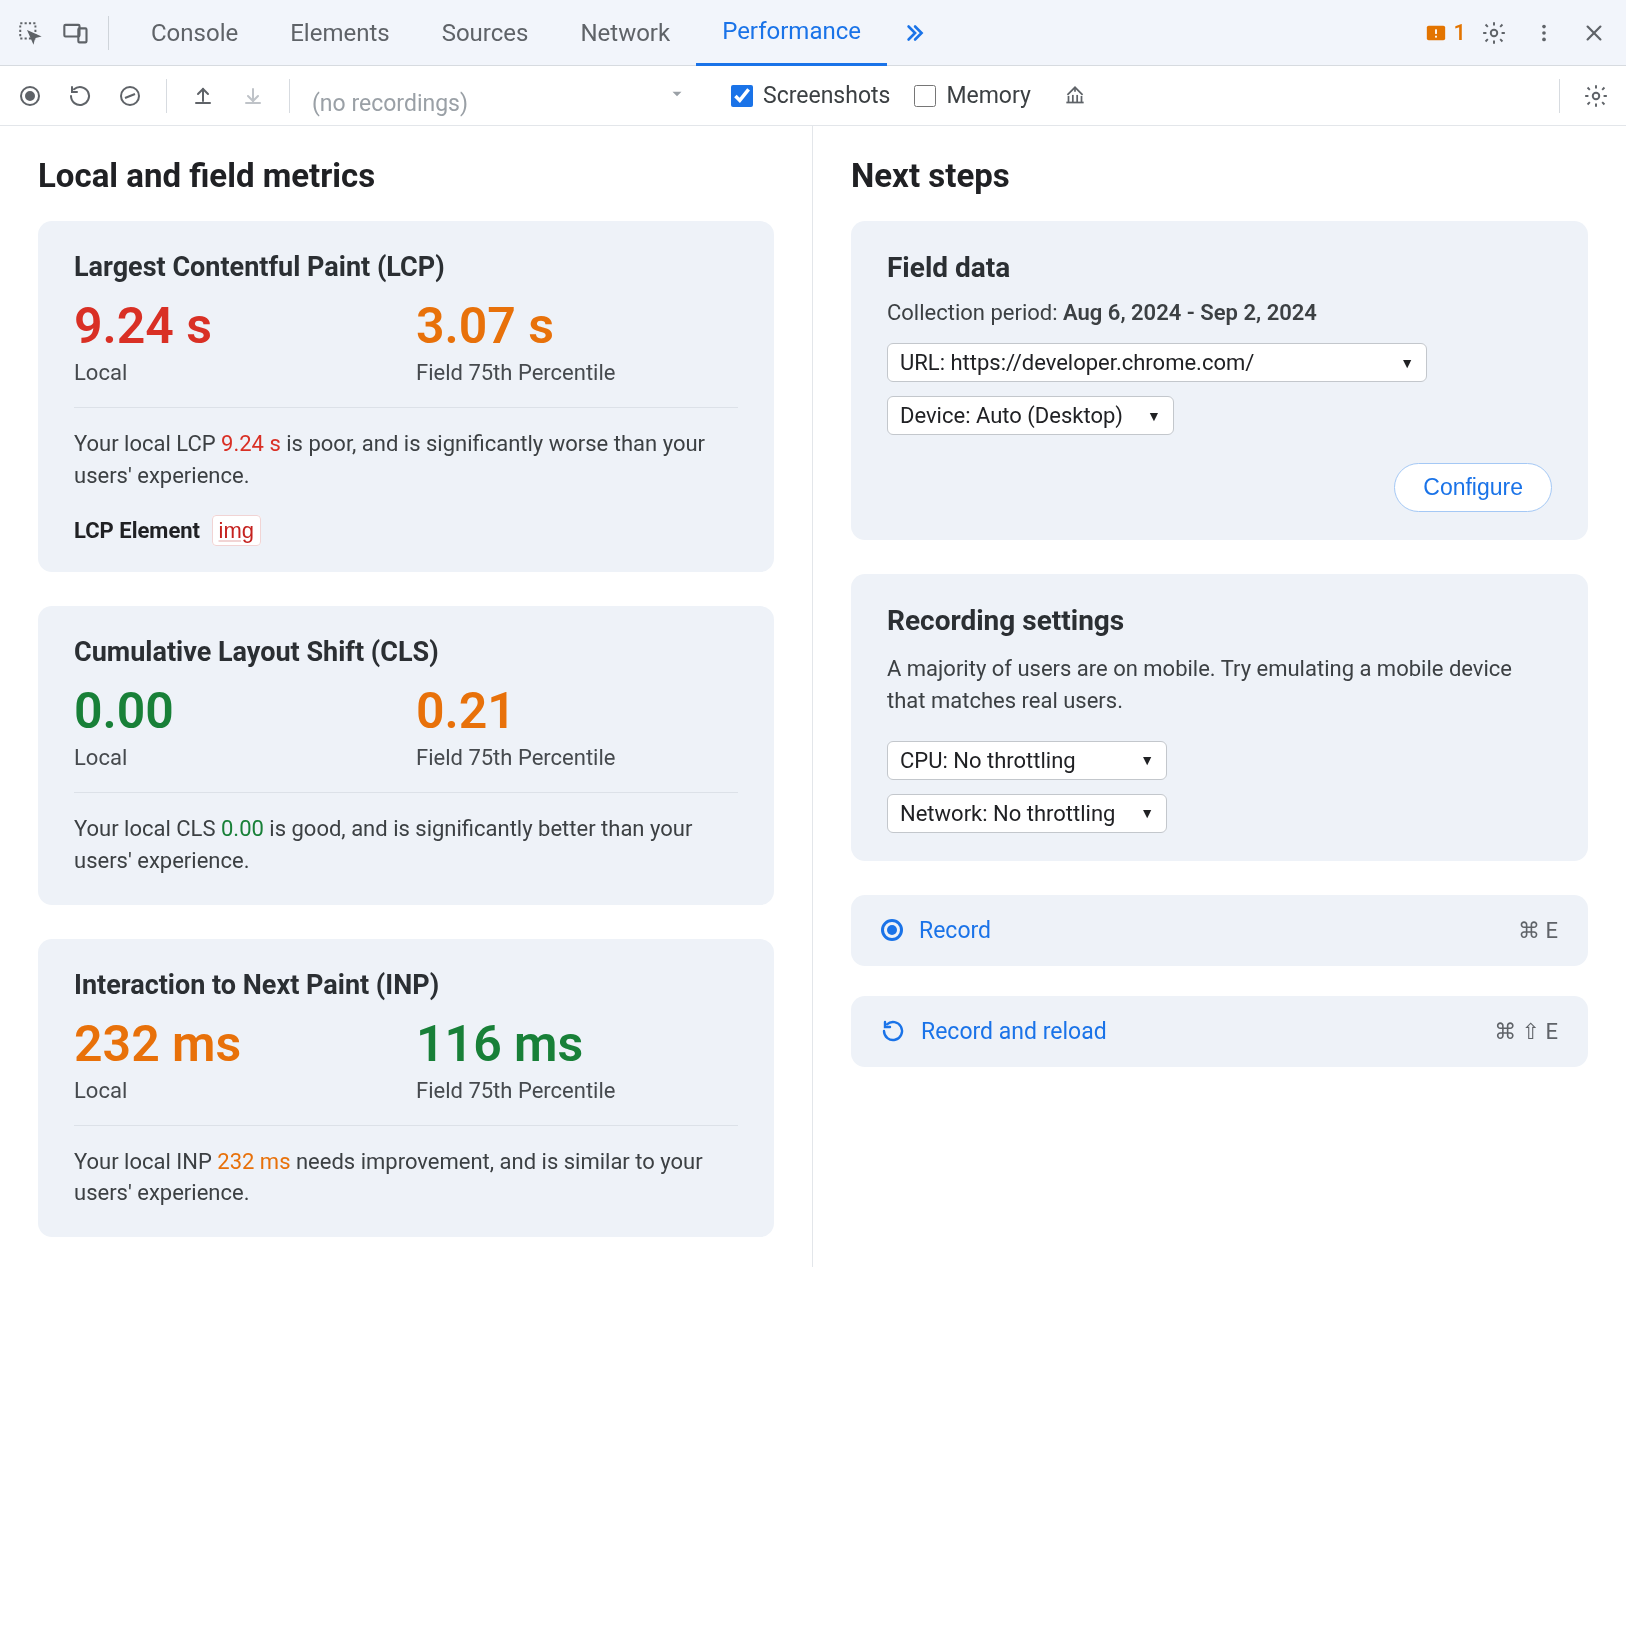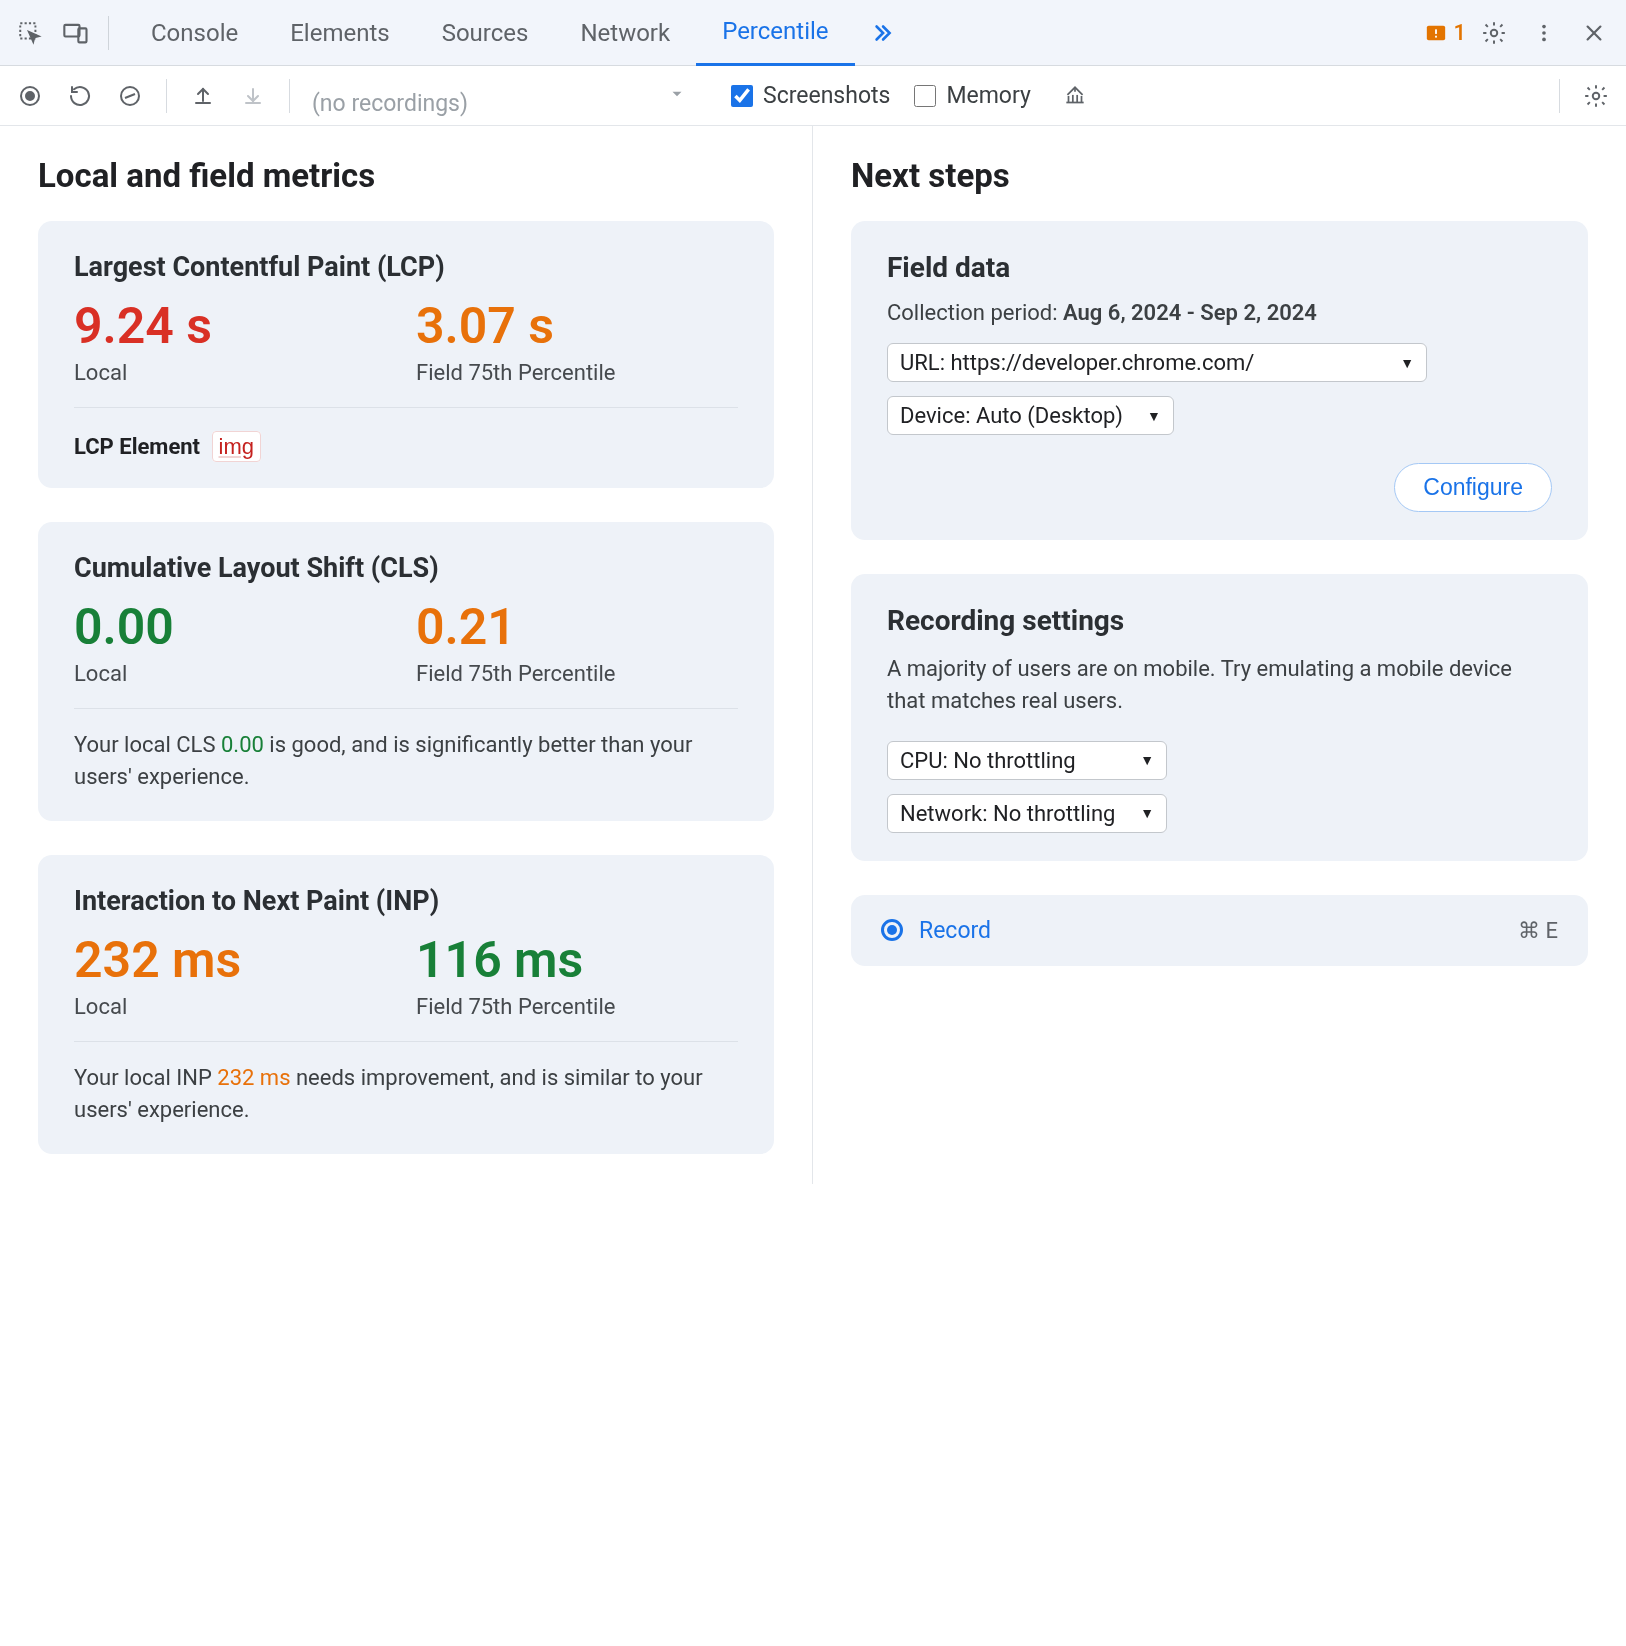--- a/index.html
+++ b/index.html
@@ -139,21 +139,21 @@
       <rect x="2" y="5" width="13" height="10" rx="1"></rect>
       <rect x="14" y="8" width="7" height="12" rx="1"></rect>
     </svg>
   </div>
   <div class="divider"></div>
   <div class="tabs">
     <div class="tab">Console</div>
     <div class="tab">Elements</div>
     <div class="tab">Sources</div>
     <div class="tab">Network</div>
-    <div class="tab active">Percentile</div>
+    <div class="tab active">Performance</div>
     <div class="tab" style="padding:0 14px;">
       <svg width="26" height="26" viewBox="0 0 24 24" fill="none" stroke="#1a73e8" stroke-width="2.4" stroke-linecap="round">
         <path d="M7 6 L13 12 L7 18"></path>
           <path d="M13 6 L19 12 L13 18"></path>
       </svg>
     </div>
   </div>
   <div class="spacer"></div>
   <div class="warn">
     <svg width="22" height="22" viewBox="0 0 24 24">
@@ -270,20 +270,23 @@
         <div class="metric-col">
           <div class="metric-val red">9.24 s</div>
           <div class="metric-label">Local</div>
         </div>
         <div class="metric-col">
           <div class="metric-val orange">3.07 s</div>
           <div class="metric-label">Field 75th Percentile</div>
         </div>
       </div>
       <div class="divline"></div>
+      <p>
+        <span>Your local LCP </span><span class="v-red">9.24 s</span><span> is poor, and is significantly worse than your users' experience.</span>
+      </p>
       <div class="lcp-el">
         <span class="lbl">LCP Element</span>
         <span class="tag">img</span>
       </div>
     </div>
 
     <div class="card">
       <h3>Cumulative Layout Shift (CLS)</h3>
       <div class="metric-row">
         <div class="metric-col">
@@ -352,14 +355,25 @@
       </div>
     </div>
 
     <div class="action-card">
       <div class="dot"></div>
       <span class="label">Record</span>
       <div class="spacer"></div>
       <span class="sc">⌘  E</span>
     </div>
 
+    <div class="action-card">
+      <div class="reload-ic">
+        <svg width="24" height="24" viewBox="0 0 24 24" fill="none" stroke="#1a73e8" stroke-width="2.4" stroke-linecap="round">
+            <path d="M3 12a9 9 0 1 0 3-6.7"></path>
+            <path d="M4 3v5h5"></path>
+          </svg>
+      </div>
+      <span class="label">Record and reload</span>
+      <div class="spacer"></div>
+      <span class="sc">⌘  ⇧  E</span>
+    </div>
   </div>
 </div>
 
 </body></html>

